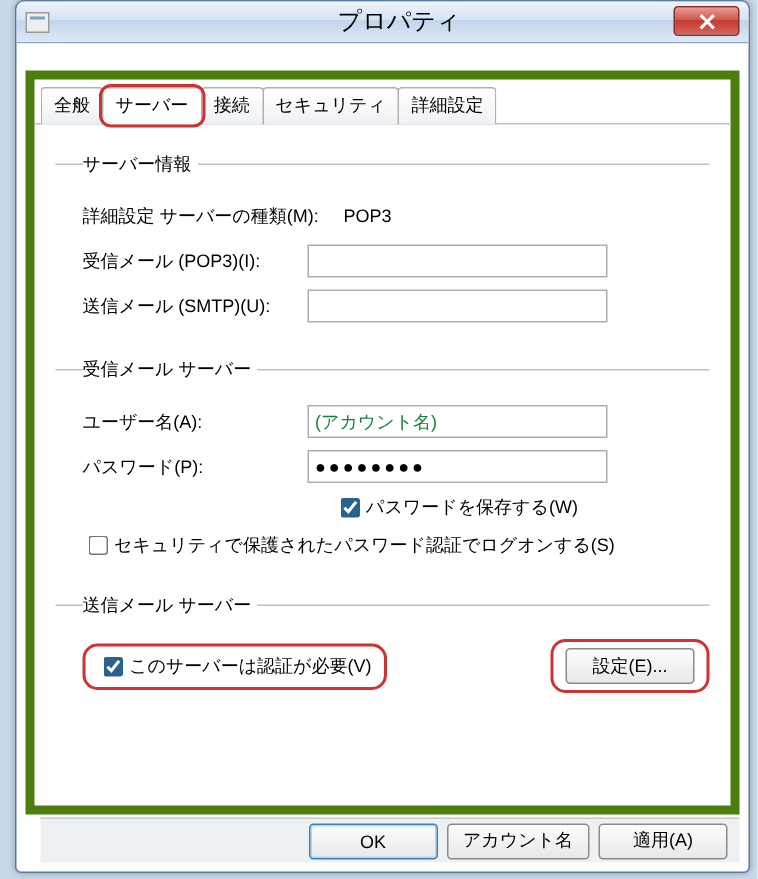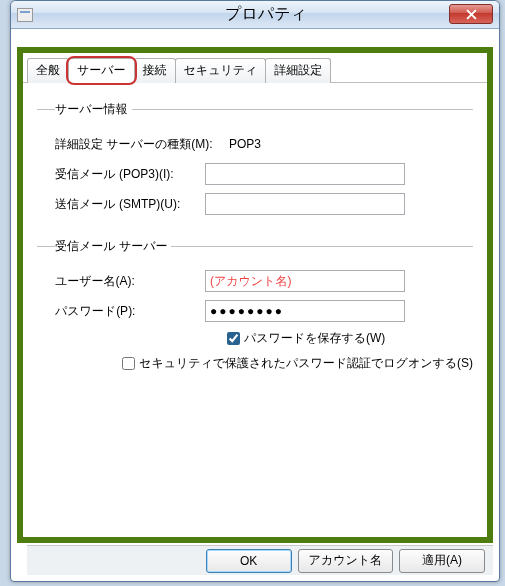--- a/index.html
+++ b/index.html
@@ -16,21 +16,21 @@
   .tab { padding: 3px 8px; border: 1px solid #b0b0b0; border-bottom: none; background: linear-gradient(to bottom,#fff,#eef1f4); margin-right: -1px; position: relative; top: 1px; border-radius: 3px 3px 0 0; cursor: pointer; color:#000; }
   .tab.active { background: #fff; border-bottom: 1px solid #fff; z-index: 2; }
   .tab-hl { position: absolute; left: -3px; top: -3px; right: -3px; bottom: -3px; border: 2px solid #cc3333; border-radius: 8px; pointer-events: none; }
   .pane { padding: 10px 14px 0 14px; }
   fieldset { border: none; border-top: 1px solid #c0c0c0; margin: 8px 0 16px 0; padding: 8px 0 0 18px; }
   legend { padding: 0 4px 0 0; color: #000000; }
   .row { display: flex; align-items: center; margin: 6px 0; min-height: 24px; }
   .lbl { width: 150px; }
   .val-static { width: 60px; }
   input.txt { width: 200px; height: 22px; border: 1px solid #abadb3; padding: 2px 4px; background: #fff; }
-  input.txt.readonly { color:#ef4444; }
+  input.txt.readonly { color:#15803d; }
   .chk-row { display:flex; align-items:center; margin:6px 0 6px 0; }
   .chk-row.indent { margin-left: 168px; }
   .chk-row input { margin-right: 4px; accent-color:#2a628f; }
   .outgoing-row { display:flex; align-items:center; justify-content:space-between; margin:6px 0; }
   .outgoing-left { display:flex; align-items:center; }
   .outgoing-left input { margin-right: 4px; accent-color:#2a628f;}
   .btn { min-width: 86px; height: 24px; border: 1px solid #8a8a8a; background: linear-gradient(to bottom,#fdfdfd,#e8e8e8); border-radius: 3px; cursor: pointer; padding: 0 10px; }
   .hl-box { border: 2px solid #cc3333; border-radius: 10px; padding: 4px 8px; display:inline-flex; align-items:center;}
   .footer { position: absolute; left: 16px; right: 6px; bottom: 6px; height: 30px; background: #eef1f4; border-top: 1px solid #c8c8c8; display: flex; align-items: center; justify-content: flex-end; gap: 6px; padding-right: 8px; }
   .btn.primary { border: 1px solid #3c7fb1; box-shadow: inset 0 0 0 1px #a8d8ff; }
@@ -86,26 +86,40 @@
           <input class="txt readonly" value="(アカウント名)" style="">
         </div>
         <div class="row">
           <span class="lbl">パスワード(P):</span>
           <input class="txt" style="letter-spacing: 2px;" value="●●●●●●●●">
         </div>
         <div class="chk-row indent">
           <input type="checkbox" checked="" style="">
           <span>パスワードを保存する(W)</span>
         </div>
-        <div class="chk-row" style="margin-left:0;justify-content:flex-end;">
+        <div class="chk-row" style="margin-left:0;">
           <input type="checkbox" style="">
           <span>セキュリティで保護されたパスワード認証でログオンする(S)</span>
         </div>
       </fieldset>
 
+      <fieldset>
+        <legend>送信メール サーバー</legend>
+        <div class="outgoing-row">
+          <span class="hl-box">
+            <span class="outgoing-left">
+              <input type="checkbox" checked="" style="">
+              <span>このサーバーは認証が必要(V)</span>
+            </span>
+          </span>
+          <span class="hl-box">
+            <button class="btn">設定(E)...</button>
+          </span>
+        </div>
+      </fieldset>
 
     </div>
   </div>
 
   <div class="footer">
     <button class="btn primary">OK</button>
     <button class="btn">アカウント名</button>
     <button class="btn">適用(A)</button>
   </div>
 </div>

